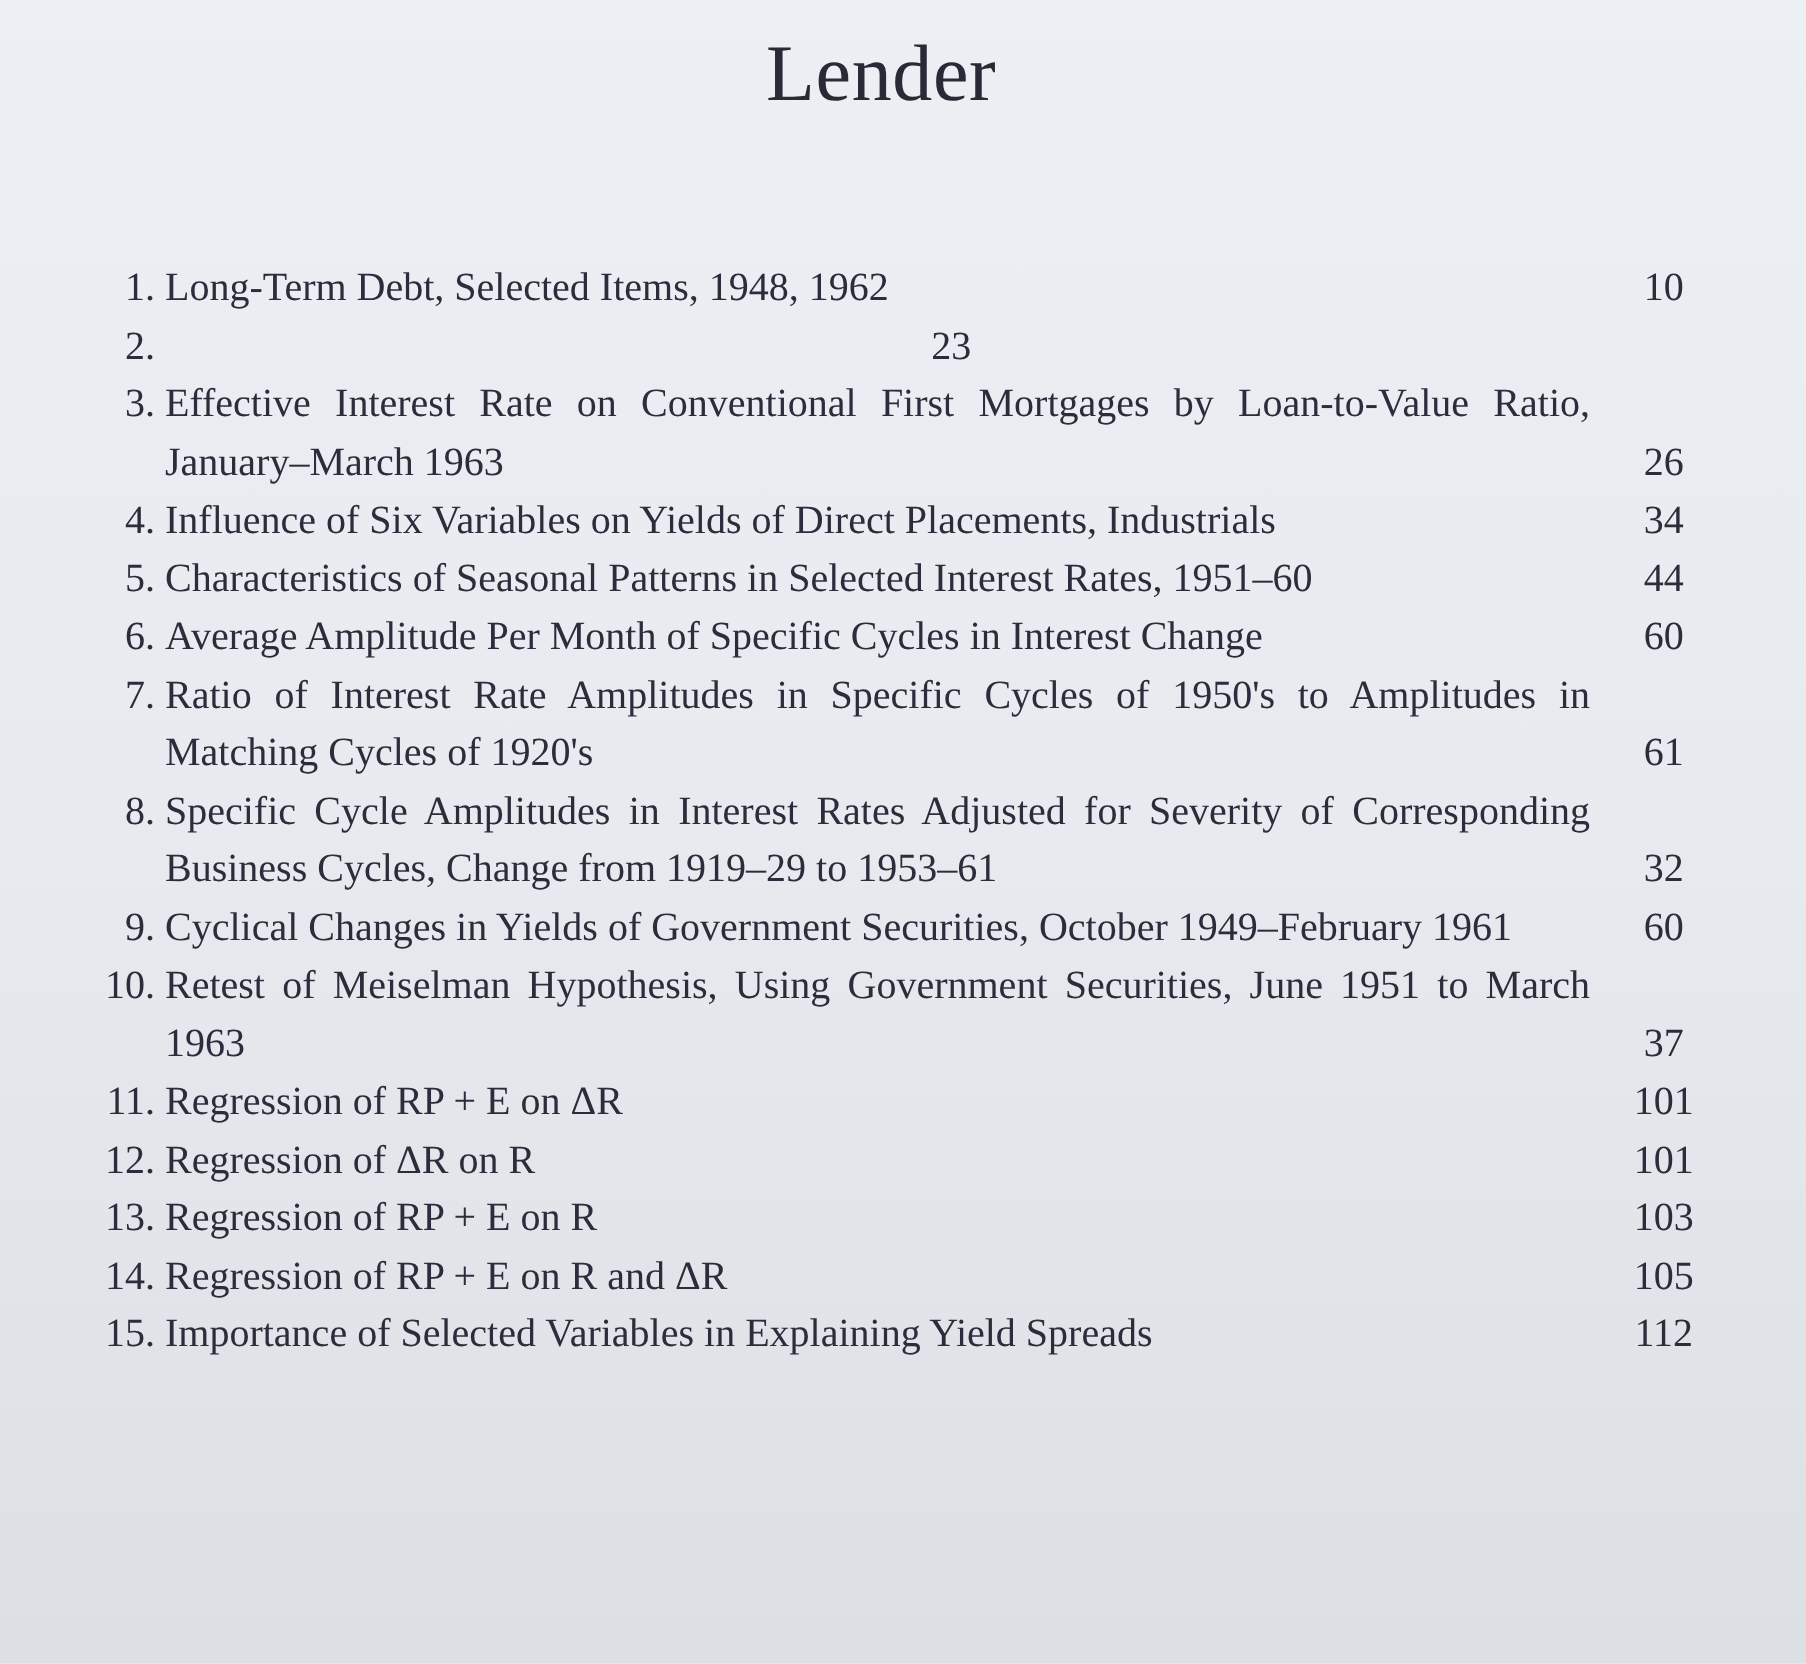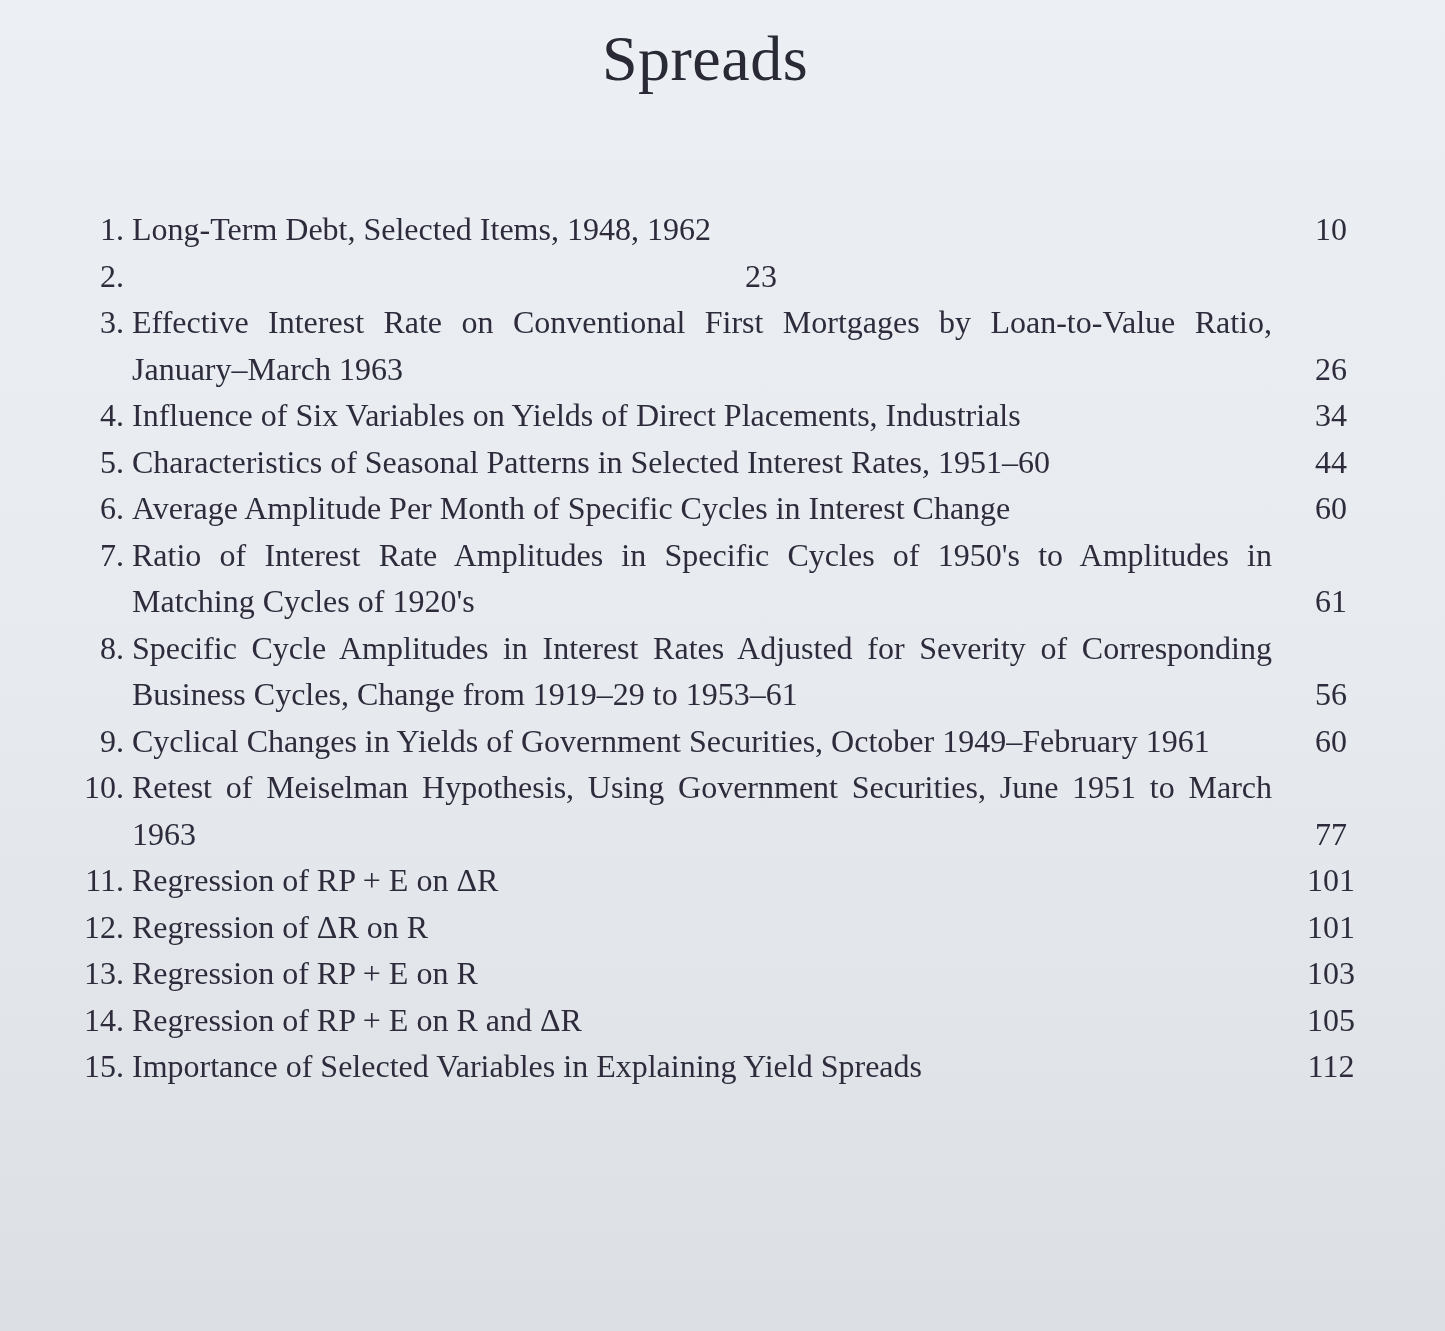--- a/index.html
+++ b/index.html
@@ -16,21 +16,21 @@
   }
   .toc { position:absolute; left:60px; top:206px; width:1330px; }
   .entry { display:flex; align-items:flex-end; font-size:32px; line-height:46.5px; }
   .num { width:72px; text-align:right; flex:none; padding-right:8px; box-sizing:border-box; }
   .text { flex:none; width:1140px; text-align:justify; }
   .page { flex:1; text-align:center; padding-right:0; }
 </style>
 </head>
 <body>
 
-<div class="title">Spreads</div>
+<div class="title">Lender</div>
 
 <div class="toc">
   <div class="entry">
     <span class="num">1.</span>
     <span class="text">Long-Term Debt, Selected Items, 1948, 1962</span>
     <span class="page">10</span>
   </div>
   <div class="entry">
     <span class="num" style="align-self:flex-start">2.</span>
     <span class="page">23</span>
@@ -56,31 +56,31 @@
     <span class="page">60</span>
   </div>
   <div class="entry">
     <span class="num" style="align-self:flex-start">7.</span>
     <span class="text">Ratio of Interest Rate Amplitudes in Specific Cycles of 1950's to Amplitudes in Matching Cycles of 1920's</span>
     <span class="page">61</span>
   </div>
   <div class="entry">
     <span class="num" style="align-self:flex-start">8.</span>
     <span class="text">Specific Cycle Amplitudes in Interest Rates Adjusted for Severity of Corresponding Business Cycles, Change from 1919–29 to 1953–61</span>
-    <span class="page">56</span>
+    <span class="page">32</span>
   </div>
   <div class="entry">
     <span class="num" style="align-self:flex-start">9.</span>
     <span class="text">Cyclical Changes in Yields of Government Securities, October 1949–February 1961</span>
     <span class="page">60</span>
   </div>
   <div class="entry">
     <span class="num" style="align-self:flex-start">10.</span>
     <span class="text">Retest of Meiselman Hypothesis, Using Government Securities, June 1951 to March 1963</span>
-    <span class="page">77</span>
+    <span class="page">37</span>
   </div>
   <div class="entry">
     <span class="num">11.</span>
     <span class="text">Regression of RP + E on ΔR</span>
     <span class="page">101</span>
   </div>
   <div class="entry">
     <span class="num">12.</span>
     <span class="text">Regression of ΔR on R</span>
     <span class="page">101</span>

